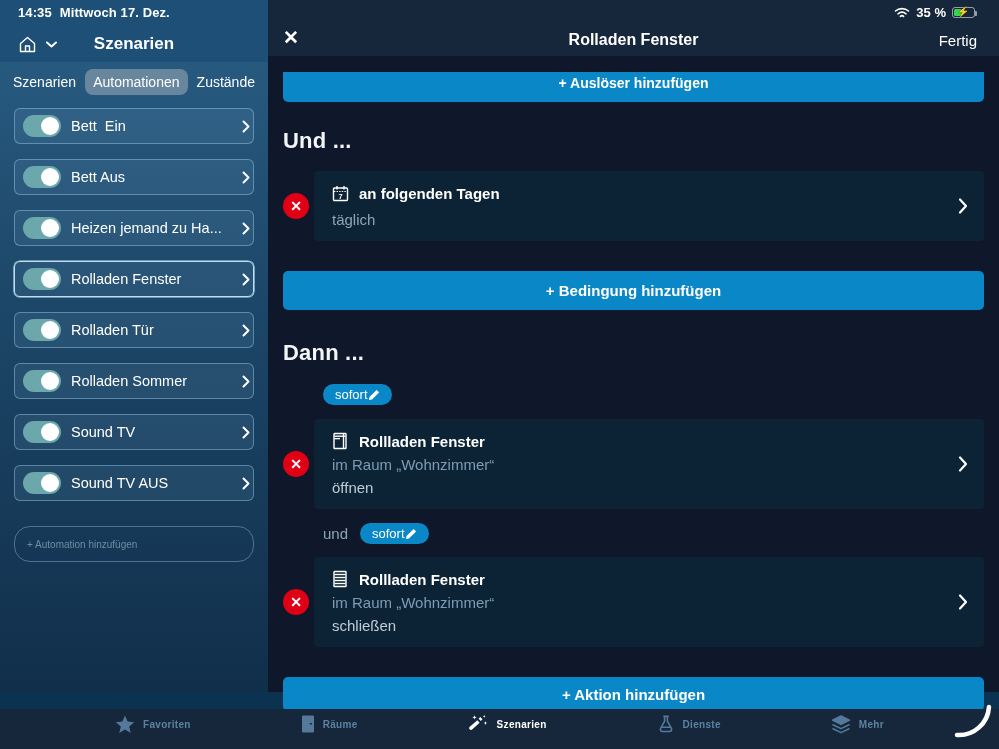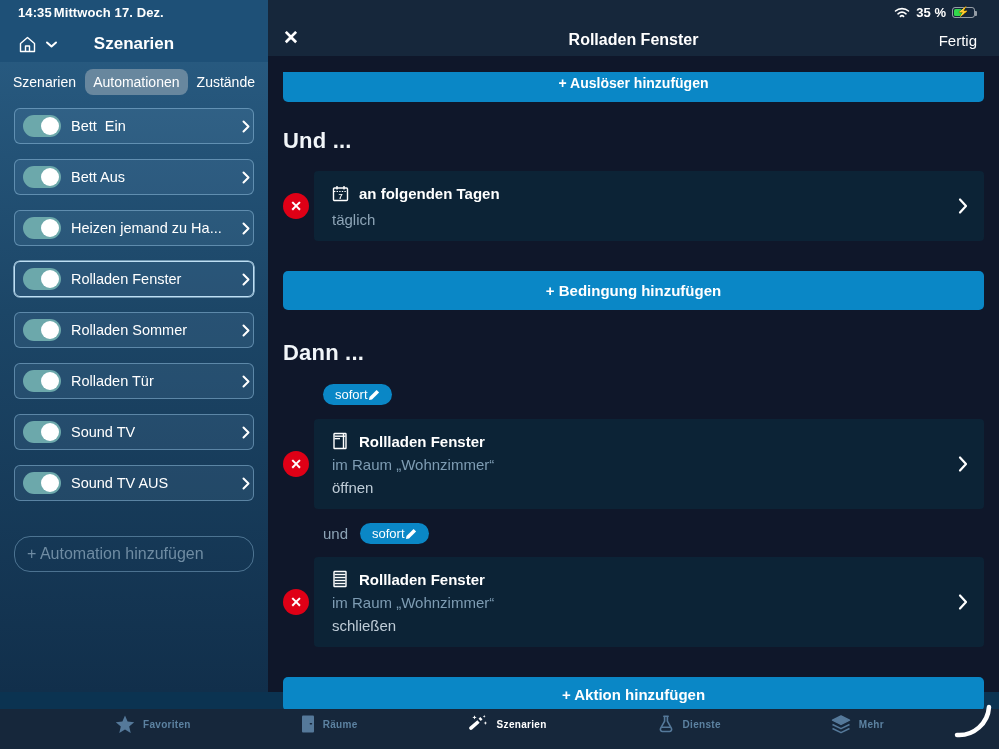--- a/index.html
+++ b/index.html
@@ -4,38 +4,38 @@
 <style>
   * { margin:0; padding:0; box-sizing:border-box; }
   html,body { width:999px; height:749px; }
   body { font-family:"Liberation Sans", sans-serif; background:#0B3351; overflow:hidden; }
   .screen { position:relative; width:999px; height:749px; overflow:hidden; background:#0B3351; color:#fff; }
 
   
   .sidebar { position:absolute; left:0; top:0; width:268px; height:692px;
              background:linear-gradient(180deg,#2A5E85 0%, #1C4667 45%, #112F4B 100%); }
   .sidebar-top { height:62px; background:#1E5077; padding:5px 18px 0 18px; }
-  .status-left { display:flex; gap:2px; font-size:13px; font-weight:700; letter-spacing:.1px; }
+  .status-left { display:flex; gap:8px; font-size:13px; font-weight:700; letter-spacing:.1px; }
   .status-left .date { font-weight:600; }
   .side-header { position:relative; height:40px; margin-top:4px; display:flex; align-items:center; }
   .home-group { display:flex; align-items:center; gap:8px; }
   .side-title { position:absolute; left:0; right:0; text-align:center; font-size:17px; font-weight:700; }
   .segmented { display:flex; justify-content:space-between; align-items:center; height:40px; padding:0 5px; }
   .seg-tab { font-size:14px; font-weight:400; padding:5px 8px; border-radius:8px; color:#fff; white-space:nowrap; }
   .seg-tab.selected { background:#68879E; font-weight:400; }
   .sidebar-list { padding:6px 14px 0 14px; display:flex; flex-direction:column; }
   .s-item { height:36px; margin-bottom:15px; border-radius:6px;
             background:rgba(150,200,240,0.10); border:1px solid rgba(160,205,235,0.45);
             display:flex; align-items:center; gap:10px; padding:0 3px 0 8px; }
   .s-item.selected { border-color:#BEDFF4; box-shadow:0 0 0 .6px #BEDFF4; }
   .toggle { position:relative; width:38px; height:22px; border-radius:11px; background:#6CA8AB; flex:none; }
   .toggle .knob { position:absolute; top:2px; right:2px; width:18px; height:18px; border-radius:50%; background:#fff; }
   .s-label { flex:1; font-size:14.5px; color:#fff; white-space:pre; overflow:hidden; }
-  .add-automation { height:36px; margin-top:20px; border-radius:16px; border:1px solid rgba(160,205,235,0.40);
-                    color:#6F8CA3; font-size:16px; display:flex; align-items:center; padding:0 12px; }
+  .add-automation { height:36px; margin-top:10px; border-radius:16px; border:1px solid rgba(160,205,235,0.40);
+                    color:#6F8CA3; font-size:10px; display:flex; align-items:center; padding:0 12px; }
 
   
   .modal-header { position:absolute; left:268px; top:0; width:731px; height:56px; background:#16273B; }
   .close-x { position:absolute; left:15px; top:28px; font-size:19px; font-weight:800; color:#fff; line-height:19px; }
   .modal-title { position:absolute; left:0; right:0; top:31px; text-align:center; font-size:16px; font-weight:700; }
   .done-btn { position:absolute; right:22px; top:32px; font-size:15px; font-weight:400; color:#fff; }
   .status-right { position:absolute; right:24px; top:5px; display:flex; align-items:center; gap:6px; font-size:13px; font-weight:600; }
   .battery { position:relative; width:23px; height:11px; border:1px solid rgba(255,255,255,.55); border-radius:3px; }
   .battery .fill { position:absolute; left:1px; top:1px; bottom:1px; width:8px; background:#32D74B; border-radius:1.5px; }
   .battery .nub { position:absolute; right:-3px; top:3px; width:2px; height:5px; background:rgba(255,255,255,.55); border-radius:0 1px 1px 0; }
@@ -153,32 +153,32 @@
         <span class="icon">
             <svg width="8" height="13" viewBox="0 0 8 13" fill="none" stroke="#fff" stroke-width="2" stroke-linecap="round" stroke-linejoin="round">
               <path d="M1.5 1.5 L6.5 6.5 L1.5 11.5"></path>
             </svg>
           </span>
       </div>
       <div class="s-item">
         <span class="toggle">
             <span class="knob"></span>
           </span>
+        <span class="s-label">Rolladen Tür</span>
+        <span class="icon">
+            <svg width="8" height="13" viewBox="0 0 8 13" fill="none" stroke="#fff" stroke-width="2" stroke-linecap="round" stroke-linejoin="round">
+              <path d="M1.5 1.5 L6.5 6.5 L1.5 11.5"></path>
+            </svg>
+          </span>
+      </div>
+      <div class="s-item">
+        <span class="toggle">
+            <span class="knob"></span>
+          </span>
         <span class="s-label">Rolladen Sommer</span>
-        <span class="icon">
-            <svg width="8" height="13" viewBox="0 0 8 13" fill="none" stroke="#fff" stroke-width="2" stroke-linecap="round" stroke-linejoin="round">
-              <path d="M1.5 1.5 L6.5 6.5 L1.5 11.5"></path>
-            </svg>
-          </span>
-      </div>
-      <div class="s-item">
-        <span class="toggle">
-            <span class="knob"></span>
-          </span>
-        <span class="s-label">Rolladen Tür</span>
         <span class="icon">
             <svg width="8" height="13" viewBox="0 0 8 13" fill="none" stroke="#fff" stroke-width="2" stroke-linecap="round" stroke-linejoin="round">
               <path d="M1.5 1.5 L6.5 6.5 L1.5 11.5"></path>
             </svg>
           </span>
       </div>
       <div class="s-item">
         <span class="toggle">
             <span class="knob"></span>
           </span>

